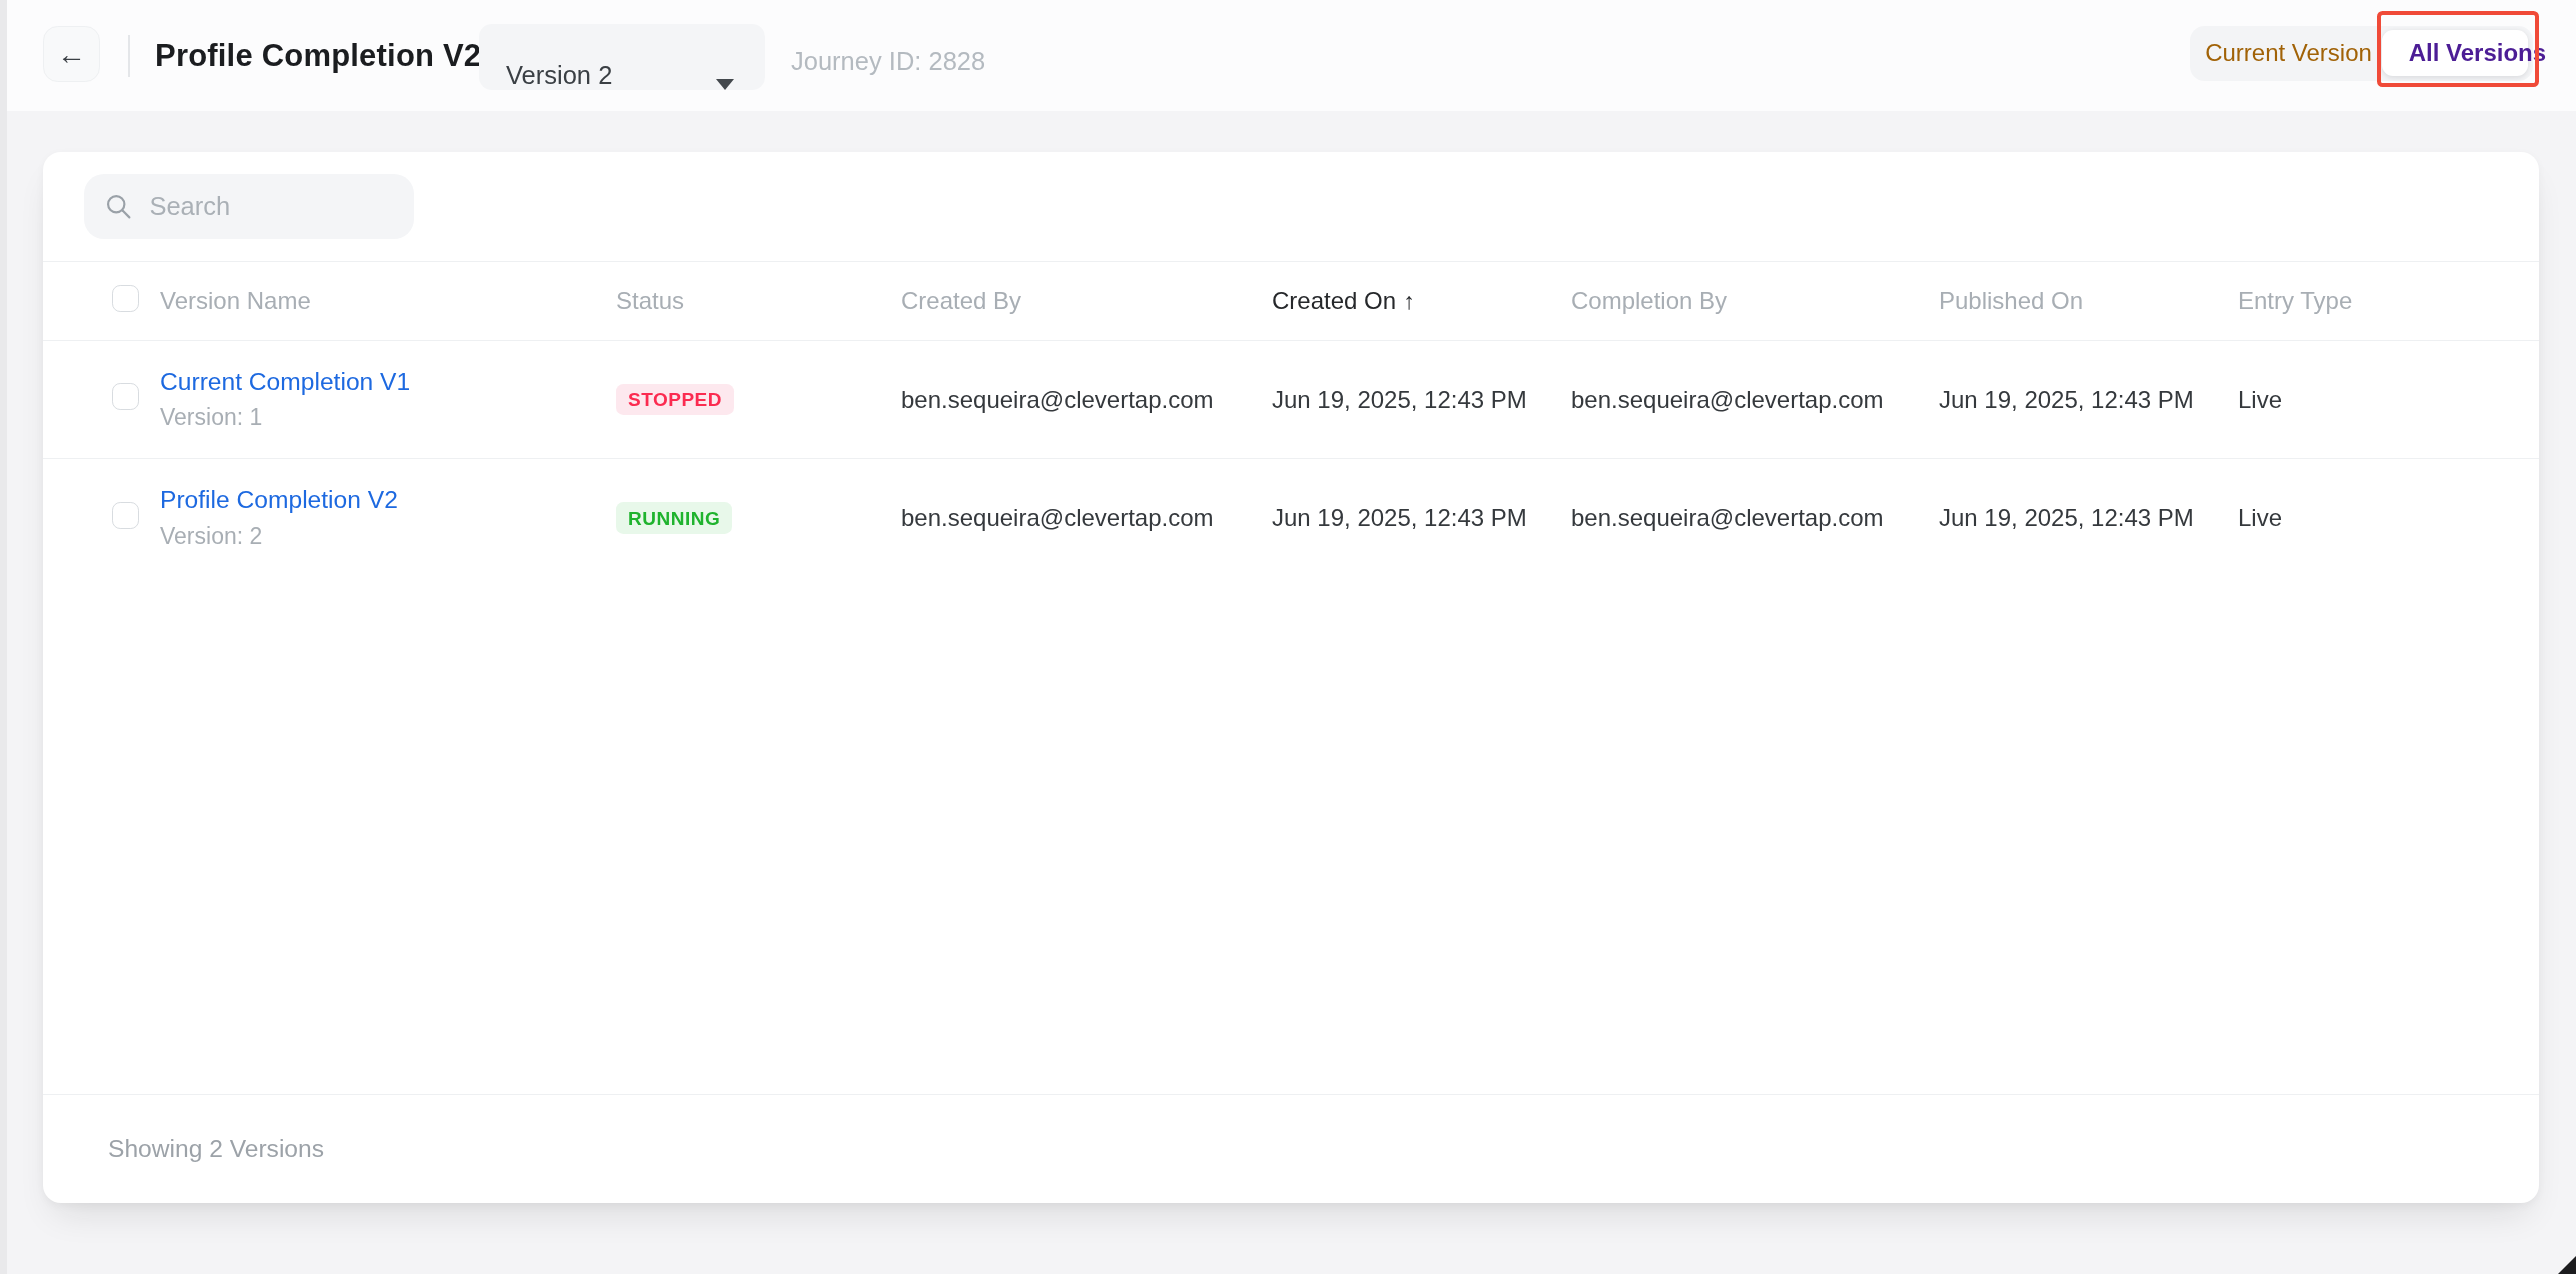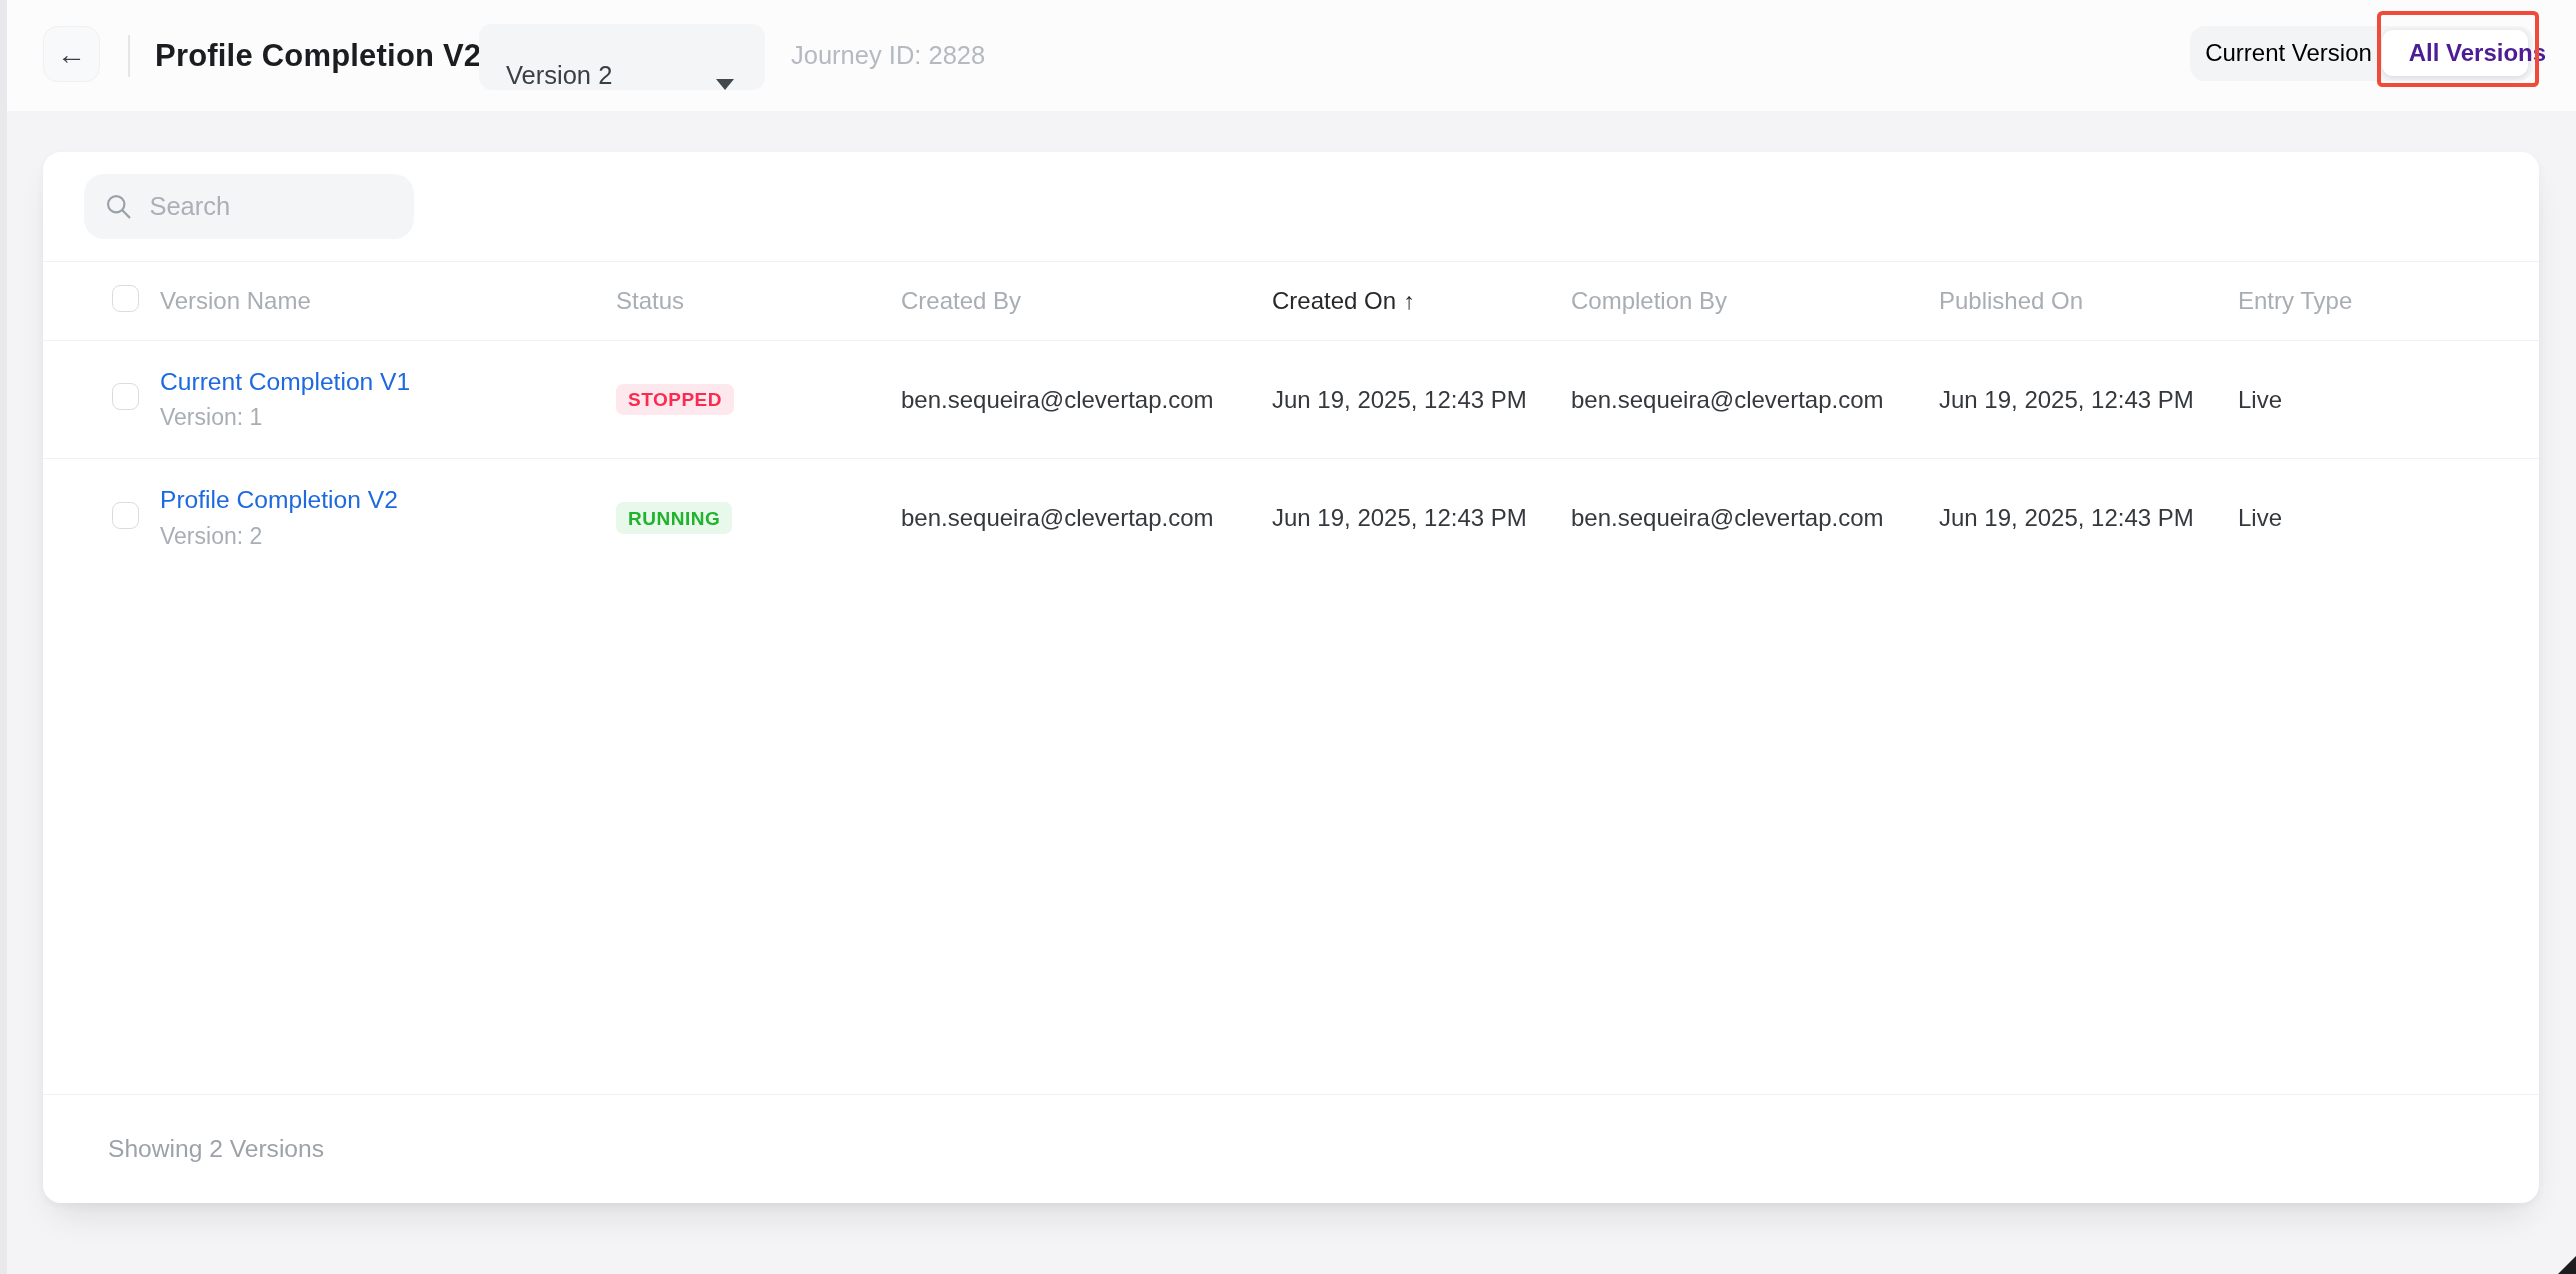--- a/index.html
+++ b/index.html
@@ -41,36 +41,36 @@
     display: flex; align-items: flex-end; justify-content: space-between;
     padding: 0 31px 0 27px; cursor: pointer;
   }
   .version-dropdown .dd-label { font-size: 25.5px; color: #3a3f44; }
   .caret-down {
     width: 0; height: 0;
     border-left: 9px solid transparent; border-right: 9px solid transparent;
     border-top: 11px solid #43484d;
   }
   .journey-id {
-    position: absolute; left: 791px; top: 0; height: 111px;
+    position: absolute; left: 791px; top: 6px; height: 111px;
     display: flex; align-items: center;
     font-size: 25.5px; color: #b4bac0;
   }
 
   
   .segmented {
     position: absolute; left: 2190px; top: 25.5px; width: 343px; height: 55px;
     background: #f3f4f6; border-radius: 14.6px;
     display: flex; align-items: center; padding: 4.6px;
   }
   .segment {
     height: 100%; display: flex; align-items: center; justify-content: center;
     font-size: 24px; cursor: pointer; white-space: nowrap;
   }
-  .segment.inactive { flex: 1; color: #000000; }
+  .segment.inactive { flex: 1; color: #a16207; }
   .segment.active {
     width: 146px; background: #ffffff; border-radius: 11px;
     font-weight: bold; color: #4c1d95;
     box-shadow: 0 1.8px 5.5px rgba(20,22,26,0.10);
     padding-left: 44px;
   }
   .annotation-box {
     position: absolute; left: 2377px; top: 11px; width: 162px; height: 76px;
     border: 4.6px solid #f04a38; border-radius: 5.5px;
     pointer-events: none; z-index: 50;

